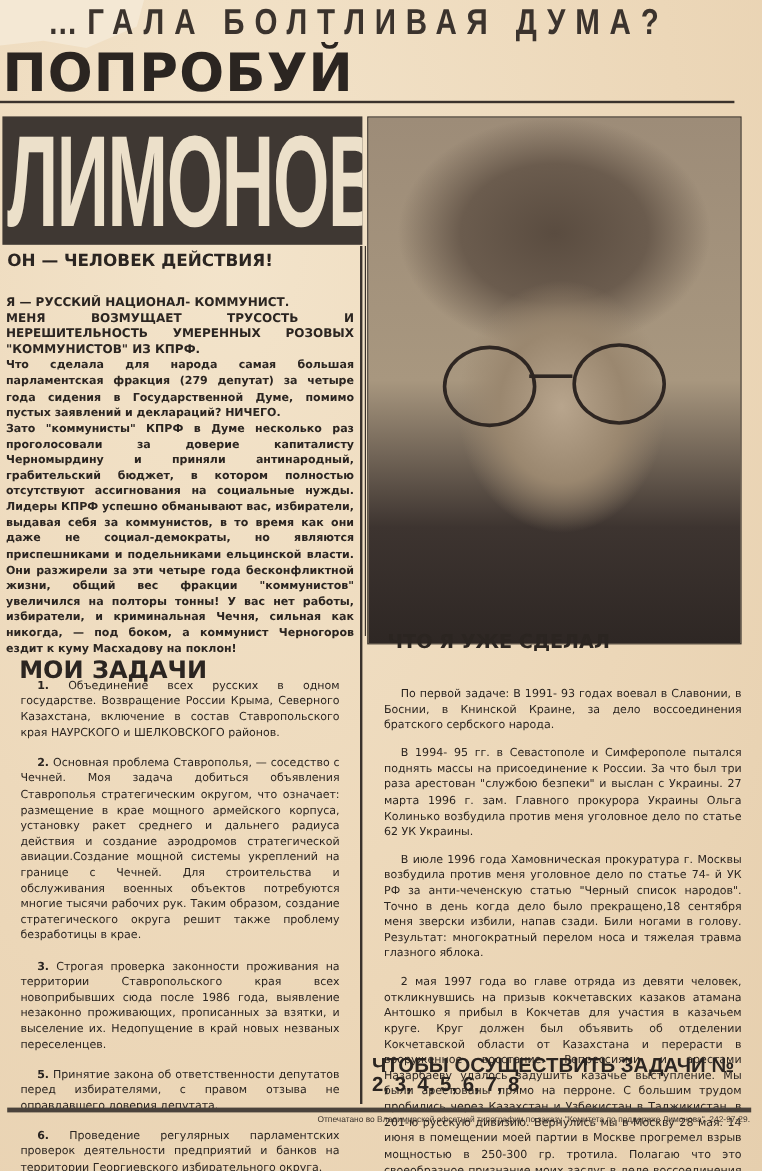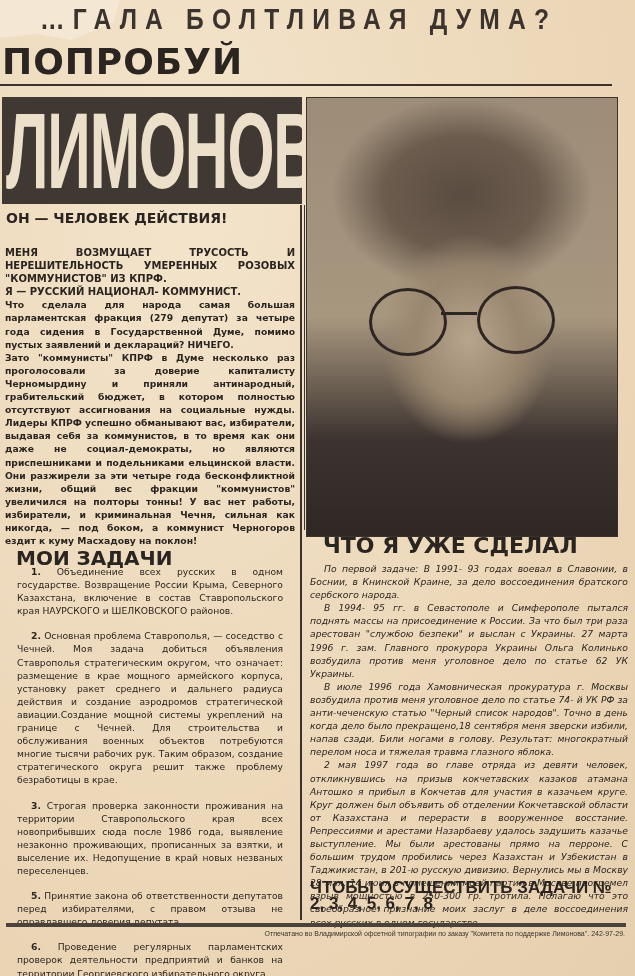--- a/index.html
+++ b/index.html
@@ -20,21 +20,21 @@
     white-space: nowrap;
   }
   #torn {
     left: 0; top: 0; width: 120px; height: 40px;
     background: #f4e8d4;
     clip-path: polygon(0 0, 100% 0, 95% 55%, 60% 100%, 30% 85%, 0 95%);
   }
   #headline1 {
     left: 2px; top: 40px; height: 44px;
     font-family: "DejaVu Sans", sans-serif; font-weight: bold;
-    font-size: 36px; line-height: 44px; letter-spacing: 1px;
+    font-size: 44px; line-height: 44px; letter-spacing: 1px;
     color: #2b2521; white-space: nowrap;
   }
   #rule-top { left: 0; top: 84px; width: 612px; height: 2px; background: #3a322c; }
 
   #name-box {
     left: 2px; top: 97px; width: 300px; height: 107px;
     background: #3f3833; overflow: hidden;
   }
   #name-text {
     position: absolute; left: 4px; top: -2px; width: 400px;
@@ -70,23 +70,23 @@
 
   .section-title {
     font-family: "DejaVu Sans", sans-serif; font-weight: bold; color: #2b2521;
     white-space: nowrap;
   }
   #tasks-title { left: 16px; top: 544px; font-size: 20px; line-height: 28px; }
   #tasks { left: 5px; top: 553px; width: 290px; }
   #tasks p { margin: 12px; text-indent: 14px; }
   #tasks b { font-weight: bold; }
 
-  #done-title { left: 323px; top: 533px; font-size: 22px; line-height: 26px; }
+  #done-title { left: 323px; top: 522px; font-size: 16px; line-height: 26px; }
   #done { left: 310px; top: 562px; width: 318px; }
-  #done p { margin: 0; text-indent: 14px; font-style: italic; }
+  #done p { margin: 10px; text-indent: 14px; }
 
   #cta { left: 310px; top: 880px; width: 320px;
     font-family: Liberation Sans, sans-serif; font-weight: bold;
     font-size: 17px; line-height: 16px; color: #2b2521; }
 
   #rule-bottom { left: 6px; top: 923px; width: 620px; height: 4px; background: #4a423b; }
   #imprint {
     right: 10px; top: 929px; font-family: "Liberation Sans", sans-serif;
     font-size: 7px; line-height: 10px; color: #3a322c; white-space: nowrap;
   }
@@ -107,22 +107,22 @@
 <div id="vline-left" class="abs"></div>
 <div id="vline-left2" class="abs"></div>
 
 <div id="photo" class="abs">
   <div class="glass" style="left:62px; top:190px; width:72px; height:62px;"></div>
   <div class="glass" style="left:170px; top:188px; width:72px; height:62px;"></div>
   <div class="abs" style="left:134px; top:214px; width:36px; height:3px; background:#2e2622;"></div>
 </div>
 
 <div id="intro" class="abs bodytext">
+  <p class="caps">Я — РУССКИЙ НАЦИОНАЛ- КОММУНИСТ.</p>
   <p class="caps">МЕНЯ ВОЗМУЩАЕТ ТРУСОСТЬ И НЕРЕШИТЕЛЬНОСТЬ УМЕРЕННЫХ РОЗОВЫХ "КОММУНИСТОВ" ИЗ КПРФ.</p>
-  <p class="caps">Я — РУССКИЙ НАЦИОНАЛ- КОММУНИСТ.</p>
   <p>Что сделала для народа самая большая парламентская фракция (279 депутат) за четыре года сидения в Государственной Думе, помимо пустых заявлений и деклараций? НИЧЕГО.</p>
   <p>Зато "коммунисты" КПРФ в Думе несколько раз проголосовали за доверие капиталисту Черномырдину и приняли антинародный, грабительский бюджет, в котором полностью отсутствуют ассигнования на социальные нужды. Лидеры КПРФ успешно обманывают вас, избиратели, выдавая себя за коммунистов, в то время как они даже не социал-демократы, но являются приспешниками и подельниками ельцинской власти. Они разжирели за эти четыре года бесконфликтной жизни, общий вес фракции "коммунистов" увеличился на полторы тонны! У вас нет работы, избиратели, и криминальная Чечня, сильная как никогда, — под боком, а коммунист Черногоров ездит к куму Масхадову на поклон!</p>
 </div>
 
 <div id="tasks-title" class="abs section-title">МОИ ЗАДАЧИ</div>
 <div id="tasks" class="abs bodytext">
   <p><b>1.</b> <span>Объединение всех русских в одном государстве. Возвращение России Крыма, Северного Казахстана, включение в состав Ставропольского края НАУРСКОГО и ШЕЛКОВСКОГО районов.</span></p>
   <p><b>2.</b> <span>Основная проблема Ставрополья, — соседство с Чечней. Моя задача добиться объявления Ставрополья стратегическим округом, что означает: размещение в крае мощного армейского корпуса, установку ракет среднего и дальнего радиуса действия и создание аэродромов стратегической авиации.Создание мощной системы укреплений на границе с Чечней. Для строительства и обслуживания военных объектов потребуются многие тысячи рабочих рук. Таким образом, создание стратегического округа решит также проблему безработицы в крае.</span></p>
   <p><b>3.</b> <span>Строгая проверка законности проживания на территории Ставропольского края всех новоприбывших сюда после 1986 года, выявление незаконно проживающих, прописанных за взятки, и выселение их. Недопущение в край новых незваных переселенцев.</span></p>
   <p><b>5.</b> <span>Принятие закона об ответственности депутатов перед избирателями, с правом отзыва не оправдавшего доверия депутата.</span></p>

